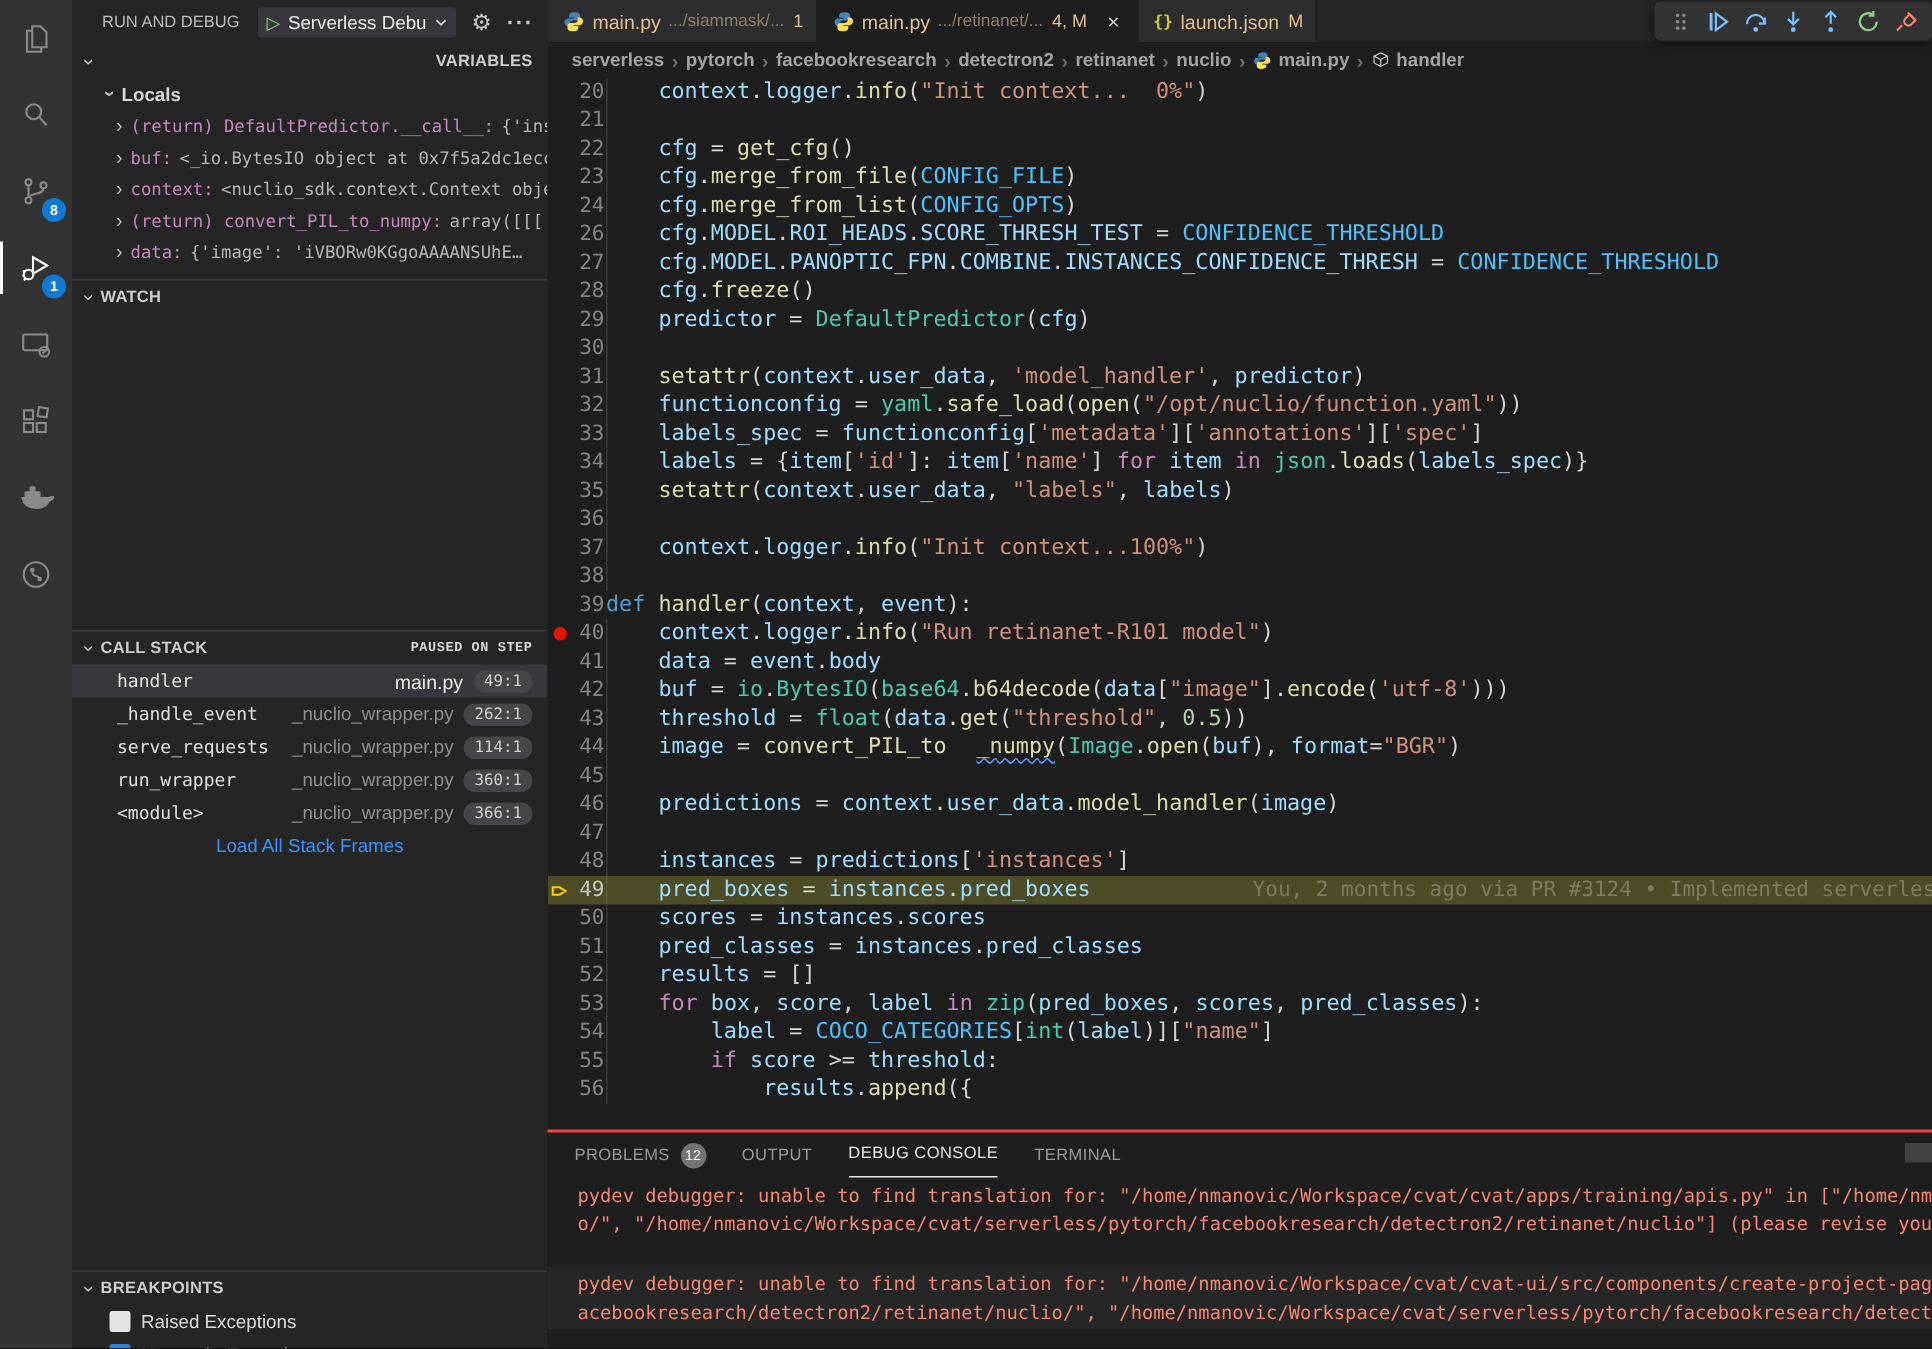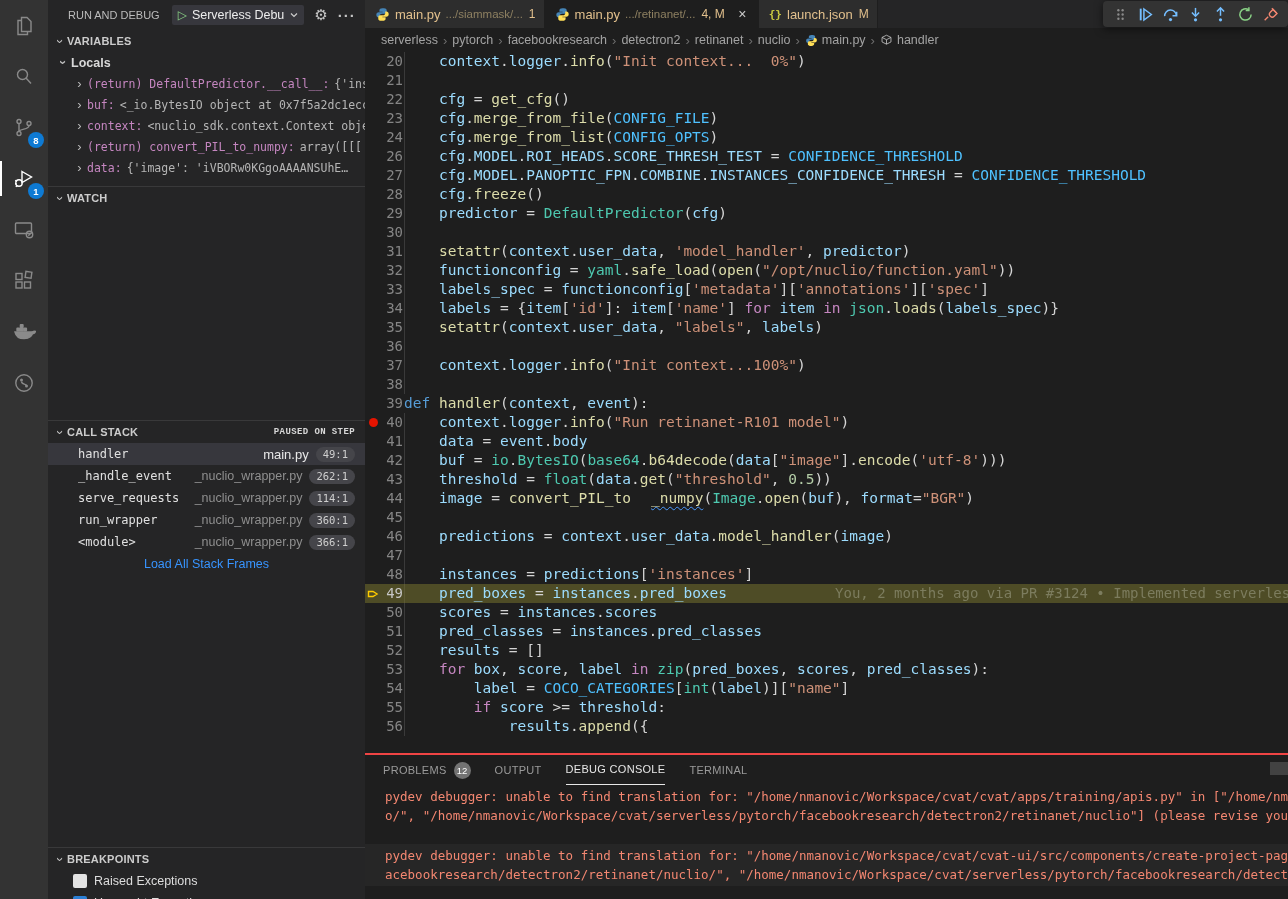--- a/index.html
+++ b/index.html
@@ -20,21 +20,21 @@
           padding:0 5px 0 6px;gap:5px;font-size:12.5px;color:#ededed;}
   .play-glyph{color:#89d185;font-size:12px;}
   .tb-ico{margin-left:10px;color:#c5c5c5;font-size:15px;}
   .sec-head{height:22px;flex:none;display:flex;align-items:center;padding:0 10px 0 5px;font-size:11px;font-weight:bold;
             color:#cccccc;border-top:1px solid rgba(204,204,204,0.12);letter-spacing:.2px;}
   .sec-head .chev{display:inline-block;transform:rotate(90deg);font-weight:normal;font-size:13px;width:14px;text-align:center;color:#c5c5c5;}
   .sec-spacer{flex:none;}
   .vars-body{flex:none;height:134px;overflow:hidden;}
   .tree-row{height:21px;display:flex;align-items:center;white-space:nowrap;overflow:hidden;
             font-family:"DejaVu Sans Mono",monospace;font-size:11.5px;}
-  .scope-row{padding-left:8px;font-family:"Liberation Sans",sans-serif;font-size:12.5px;font-weight:bold;color:#d8d8d8;}
+  .scope-row{padding-left:18px;font-family:"Liberation Sans",sans-serif;font-size:12.5px;font-weight:bold;color:#d8d8d8;}
   .var-row{padding-left:24px;}
   .twisty{width:15px;flex:none;text-align:center;color:#bdbdbd;font-size:13px;font-family:"Liberation Sans",sans-serif;}
   .var-name{color:#c586c0;}
   .var-value{color:#b5b5b5;margin-left:5px;}
   .paused-badge{margin-left:auto;font-size:9px;font-weight:bold;color:#d7d7d7;letter-spacing:.4px;font-family:Liberation Mono, monospace;}
   .stack-row{height:22px;flex:none;display:flex;align-items:center;padding:0 10px 0 30px;}
   .stack-row.sel{background:#37373d;}
   .fn{font-family:"DejaVu Sans Mono",monospace;font-size:12px;color:#e0e0e0;}
   .file{margin-left:auto;color:#8f8f8f;font-size:12.5px;}
   .stack-row.sel .file{color:#e8e8e8;font-size:13px;}
@@ -49,21 +49,21 @@
   .tabbar{height:28px;background:#252526;display:flex;}
   .tab{display:flex;align-items:center;padding:0 8px 0 10px;gap:5px;background:#2d2d2d;border-right:1px solid #1e1e1e;
        font-size:13px;white-space:nowrap;}
   .tab.active{background:#1e1e1e;}
   .tab-title{color:#e2c08d;}
   .tab-desc{font-size:11.5px;color:#8e8061;}
   .tab-badge{color:#e2c08d;font-size:12px;margin-left:1px;}
   .tab-close{color:#cccccc;margin-left:5px;font-size:14px;width:15px;text-align:center;}
   .json-ic{color:#cbcb41;font-family:"DejaVu Sans Mono",monospace;font-size:11px;font-weight:bold;}
   .file-ico{width:15px;height:15px;flex:none;}
-  .breadcrumbs{height:24px;display:flex;align-items:center;padding-left:16px;font-size:12.5px;color:#a3a3a3;gap:5px;white-space:nowrap;}
+  .breadcrumbs{height:24px;display:flex;align-items:center;padding-left:16px;font-size:12.5px;color:#a3a3a3;gap:5px;white-space:nowrap;font-weight:bold;}
   .crumb{display:flex;align-items:center;gap:4px;}
   .crumb-sep{color:#6d6d6d;font-size:13px;}
   .crumb .file-ico{width:13px;height:13px;}
   .dbg-toolbar{position:absolute;top:1px;right:0;height:26px;background:#333333;border-radius:4px;display:flex;
                align-items:center;padding:0 5px;box-shadow:0 2px 8px rgba(0,0,0,.55);z-index:6;}
   .dbg-btn{width:25px;height:24px;display:flex;align-items:center;justify-content:center;}
   .dbg-btn svg{width:17px;height:17px;}
   .code{position:absolute;top:52px;left:0;right:0;bottom:0;font-family:"DejaVu Sans Mono",monospace;
         font-size:14.5px;line-height:19px;overflow:hidden;}
   .code-line{position:relative;height:19px;display:flex;align-items:center;}
@@ -173,21 +173,21 @@
         <span class="play-glyph">▷</span>
         <span>Serverless Debu</span>
         <svg width="10" height="10">
             <path d="M2 3.5 5 6.5 8 3.5" stroke="#cccccc" fill="none" stroke-width="1.2"></path>
           </svg>
       </span>
       <span class="tb-ico">⚙</span>
       <span class="tb-ico" style="letter-spacing:1px;font-weight:bold;">···</span>
     </div>
 
-    <div class="sec-head" style="border-top:none;">
+    <div class="sec-head" style="border-top:none;justify-content:space-between;">
       <span class="chev">›</span>
       <span>VARIABLES</span>
     </div>
     <div class="vars-body">
       <div class="tree-row scope-row">
         <span class="chev twisty" style="display:inline-block;transform:rotate(90deg);">›</span>
         <span>Locals</span>
       </div>
     <div class="tree-row var-row">
           <span class="twisty">›</span>

